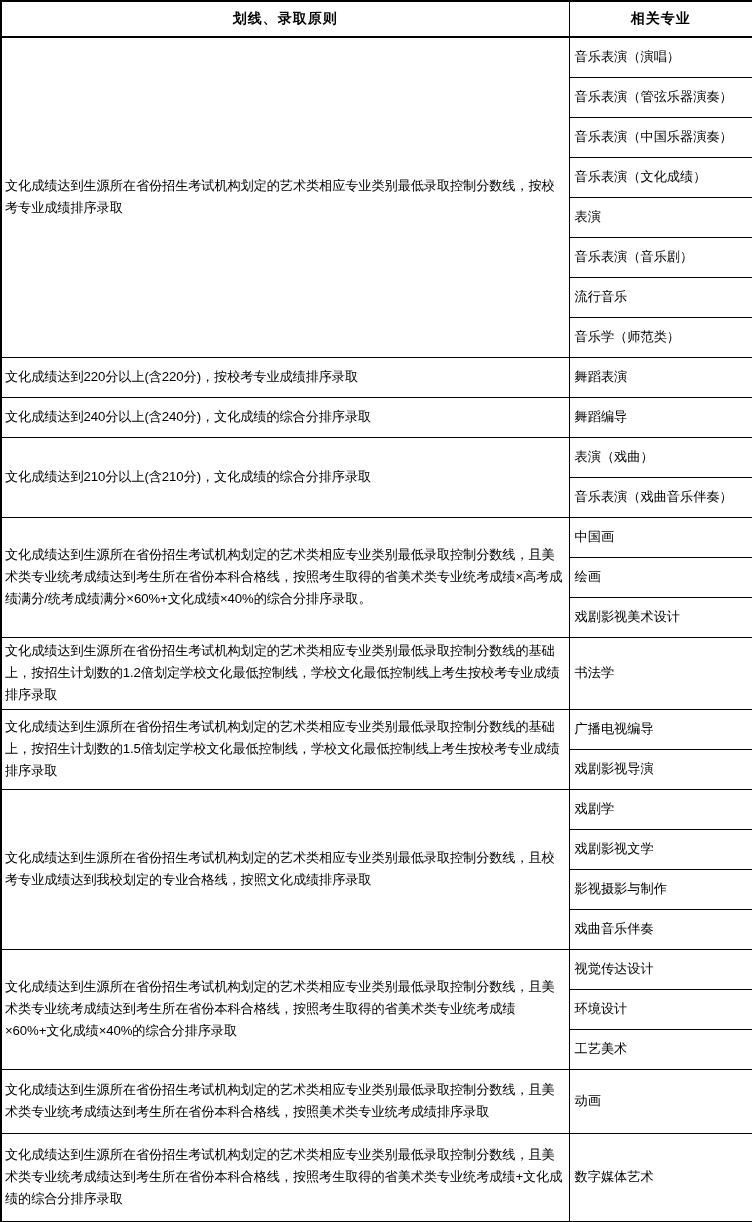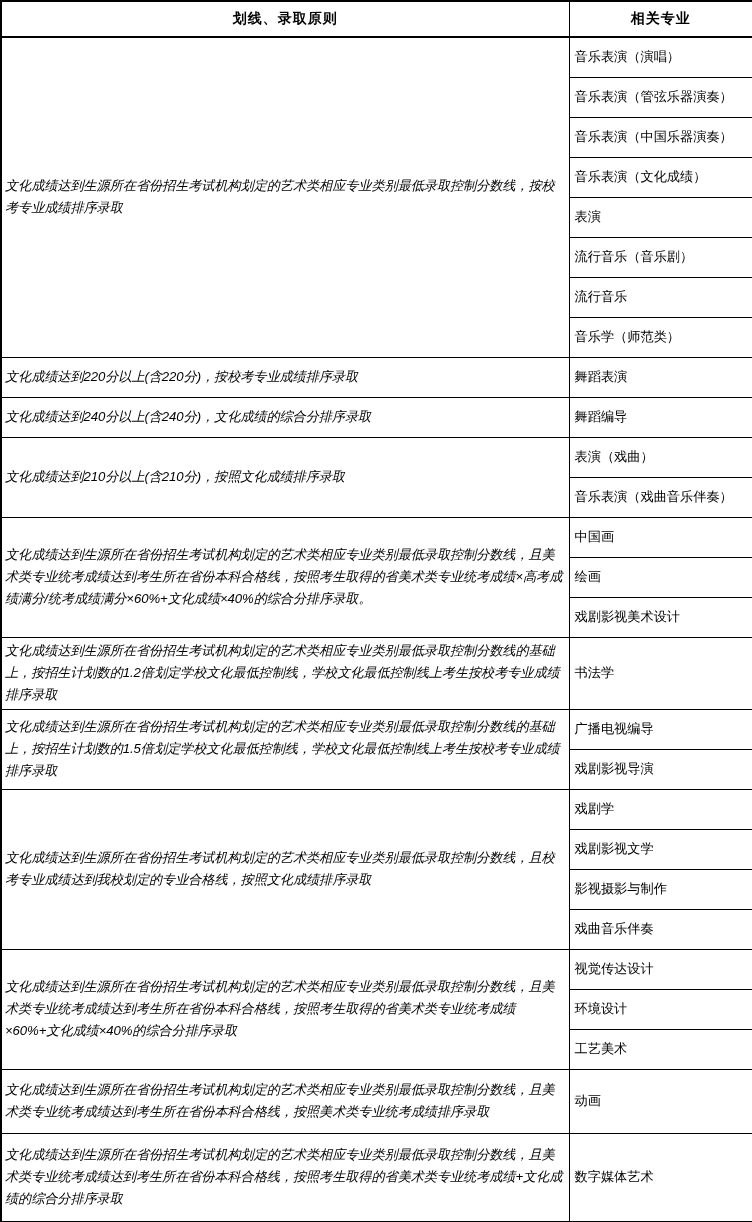--- a/index.html
+++ b/index.html
@@ -47,21 +47,20 @@
     margin-top: 40px;
   }
   td.rule-cell {
     border-left: none;
     border-right: 1px solid #000;
     padding: 2px 6px 2px 3px;
     font-size: 13.2px;
     line-height: 22px;
     text-align: left;
     letter-spacing: -0.1px;
-    font-style: italic;
   }
   td.major-cell {
     border-right: none;
     border-left: 1px solid #000;
     padding: 2px 19px 2px 5px;
     font-size: 13.2px;
     line-height: 20px;
     text-align: left;
     white-space: nowrap;
   }
@@ -94,41 +93,41 @@
       <tr class="data-row" style="height: 40px;">
         <td class="major-cell">音乐表演（中国乐器演奏）</td>
       </tr>
       <tr class="data-row" style="height: 40px;">
         <td class="major-cell">音乐表演（文化成绩）</td>
       </tr>
       <tr class="data-row" style="height: 40px;">
         <td class="major-cell">表演</td>
       </tr>
       <tr class="data-row" style="height: 40px;">
-        <td class="major-cell">流行音乐（音乐剧）</td>
+        <td class="major-cell">音乐表演（音乐剧）</td>
       </tr>
       <tr class="data-row" style="height: 40px;">
         <td class="major-cell">流行音乐</td>
       </tr>
       <tr class="data-row" style="height: 40px;">
         <td class="major-cell">音乐学（师范类）</td>
       </tr>
 
       <tr class="data-row" style="height: 40px;">
         <td class="rule-cell">文化成绩达到220分以上(含220分)，按校考专业成绩排序录取</td>
         <td class="major-cell">舞蹈表演</td>
       </tr>
 
       <tr class="data-row" style="height: 40px;">
         <td class="rule-cell">文化成绩达到240分以上(含240分)，文化成绩的综合分排序录取</td>
         <td class="major-cell">舞蹈编导</td>
       </tr>
 
       <tr class="data-row" style="height: 40px;">
-        <td class="rule-cell" rowspan="2">文化成绩达到210分以上(含210分)，按照文化成绩排序录取</td>
+        <td class="rule-cell" rowspan="2">文化成绩达到210分以上(含210分)，文化成绩的综合分排序录取</td>
         <td class="major-cell">表演（戏曲）</td>
       </tr>
       <tr class="data-row" style="height: 40px;">
         <td class="major-cell">音乐表演（戏曲音乐伴奏）</td>
       </tr>
 
       <tr class="data-row" style="height: 40px;">
         <td class="rule-cell" rowspan="3">文化成绩达到生源所在省份招生考试机构划定的艺术类相应专业类别最低录取控制分数线，且美术类专业统考成绩达到考生所在省份本科合格线，按照考生取得的省美术类专业统考成绩×高考成绩满分/统考成绩满分×60%+文化成绩×40%的综合分排序录取。</td>
         <td class="major-cell">中国画</td>
       </tr>

